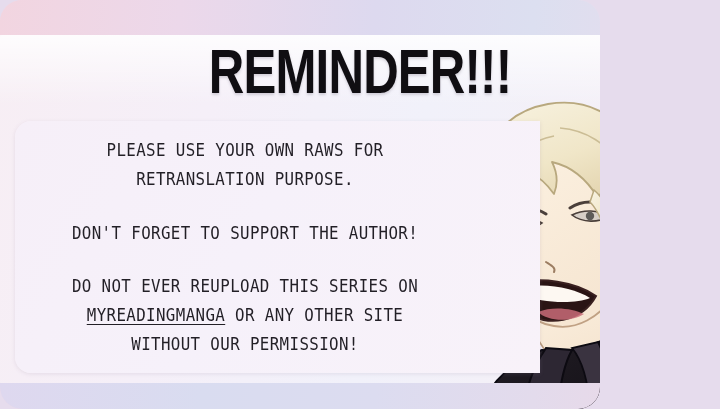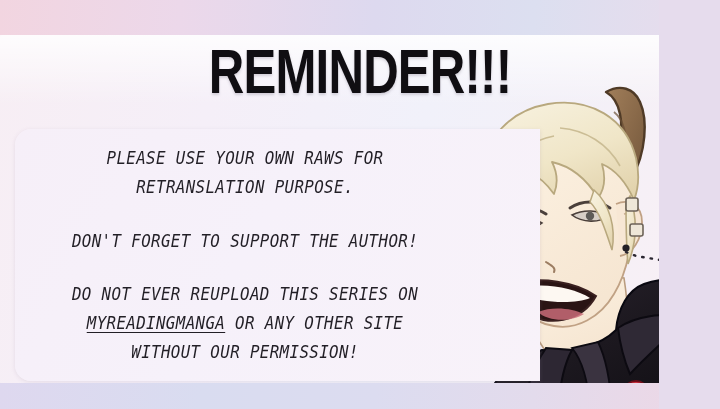--- a/index.html
+++ b/index.html
@@ -2,23 +2,24 @@
 <html><head>
 <meta charset="utf-8">
 <style>
   html,body{margin:0;padding:0;}
   body{
     width:720px;height:409px;overflow:hidden;
     font-family:"DejaVu Sans Mono", monospace;
     background:#e6dced;
   }
   .stage{
-    position:relative;width:659px;height:409px;overflow:hidden;
+    position:relative;width:600px;height:409px;overflow:hidden;
     background:
       linear-gradient(100deg,#f3d7e2 0%, #ecd9ea 22%, #e3dcf0 48%, #dfe2f2 70%, #e8e0ef 88%, #f0dde9 100%);
+    border-radius: 22px;
   }
   
   .band-top{
     position:absolute;left:0;top:0;width:720px;height:36px;
     background:linear-gradient(95deg,#f2d5e0 0%,#ecd8ea 25%,#ddd9ef 52%,#dcdff0 74%,#e9dcec 100%);
   }
   
   .band-bottom{
     position:absolute;left:0;bottom:0;width:720px;height:26px;
     background:linear-gradient(95deg,#ded8ef 0%,#d9dcf0 28%,#dcdcf0 52%,#e3dbec 74%,#eed7e5 100%);
@@ -46,25 +47,24 @@
     letter-spacing:-1px;
     color:#100e12;
     transform:scaleX(0.78);
     transform-origin:50% 50%;
     text-shadow:0 2px 3px rgba(120,110,130,.28);
     white-space:nowrap;
   }
 
   
   .card{
-    position:absolute;left:15px;top:129px;width:525px;height:252px;
+    position:absolute;left:15px;top:121px;width:525px;height:252px;
     background:linear-gradient(120deg,#f6eff8 0%,#f6f1fa 45%,#f8f2f9 100%);
     border-radius:16px 0 0 16px;
     box-shadow:0 1px 4px rgba(150,135,160,.18);
-    font-style:italic;
   }
   .card-text{
     position:absolute;left:0;top:0;width:460px;
     text-align:center;
     color:#221f26;
     font-family:"DejaVu Sans Mono", monospace;
     font-size:17px;
     letter-spacing:0.4px;
     transform:scaleX(0.93);
     transform-origin:50% 0;

